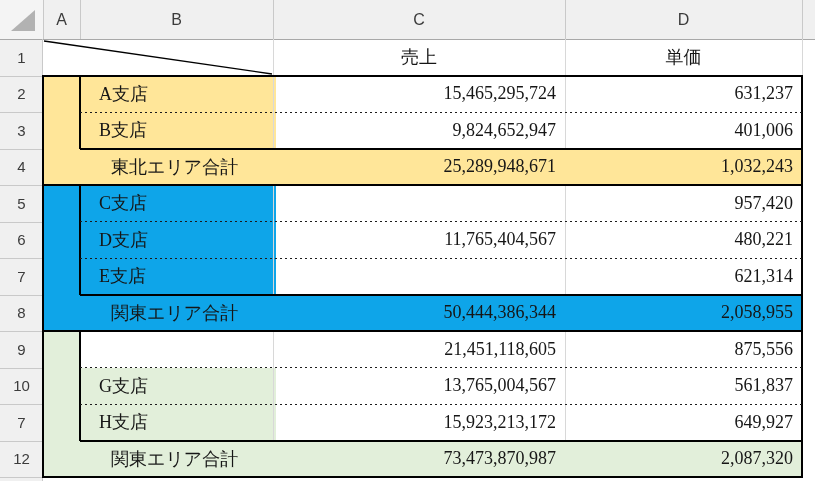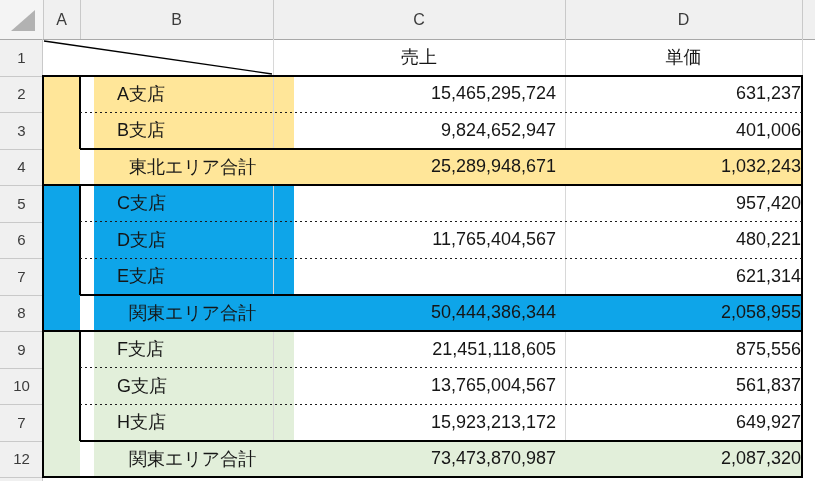--- a/index.html
+++ b/index.html
@@ -14,31 +14,31 @@
   .corner{position:absolute;top:0;left:0;width:43px;height:39px;background:#f4f4f4;}
   .corner svg{position:absolute;left:9px;top:9px;}
   .colhead{position:absolute;top:0;height:39px;display:flex;align-items:center;justify-content:center;
     color:#3c3c3c;font-size:16px;}
   .ch-a{left:43px;width:37px}.ch-b{left:80px;width:193px}.ch-c{left:273px;width:292px}
   .ch-d{left:565px;width:237px}.ch-e{left:802px;width:13px}
   
   .rowhead{position:absolute;left:0;width:43px;height:36.5px;background:#f0f0f0;
     display:flex;align-items:center;justify-content:center;color:#3c3c3c;font-size:15px;}
   
-  .row{position:absolute;left:0;width:815px;height:36.5px;}
+  .row{position:absolute;left:0;width:815px;height:36.5px;font-family:Liberation Serif, serif;}
   .t1{top:39px}.t2{top:75.5px}.t3{top:112px}.t4{top:148.5px}.t5{top:185px}.t6{top:221.5px}
   .t7{top:258px}.t8{top:294.5px}.t9{top:331px}.t10{top:367.5px}.t11{top:404px}.t12{top:440.5px}
   .cell{position:absolute;top:0;height:100%;display:flex;align-items:center;
     color:#161616;font-size:18px;box-sizing:border-box;white-space:nowrap;overflow:hidden;}
   .ca{left:43px;width:37px}
-  .cb{left:94px;width:200px;padding-left:23px}
+  .cb{left:76px;width:200px;padding-left:23px}
   .cb.total{padding-left:35px}
   .cab{left:43px;width:230px}
   .cc{left:273px;width:292px;justify-content:flex-end;padding-right:9px}
-  .cd{left:565px;width:237px;justify-content:flex-end;padding-right:1px}
+  .cd{left:565px;width:237px;justify-content:flex-end;padding-right:9px}
   .cc.hdr,.cd.hdr{justify-content:center;padding-right:0}
   .ce{left:802px;width:13px}
   .bg-y{background:#FFE699}
   .bg-b{background:#0ea5e9}
   .bg-g{background:#E2EFDA}
   
   .gl{position:absolute;background:#c9c9c9;}
   .glc{position:absolute;background:#d8d8d8;}
   .hdrline{position:absolute;background:#a8a8a8;}
   .blk{position:absolute;background:#000;}
@@ -126,21 +126,20 @@
 
   <div class="row t8">
     <div class="cell ca bg-b"></div>
     <div class="cell cb total bg-b">関東エリア合計</div>
     <div class="cell cc bg-b">50,444,386,344</div>
     <div class="cell cd bg-b">2,058,955</div>
   </div>
 
   <div class="row t9">
     <div class="cell ca bg-g"></div>
-    <div class="cell cb bg-g">F支店</div>
     <div class="cell cc">21,451,118,605</div>
     <div class="cell cd">875,556</div>
   </div>
 
   <div class="row t10">
     <div class="cell ca bg-g"></div>
     <div class="cell cb bg-g">G支店</div>
     <div class="cell cc">13,765,004,567</div>
     <div class="cell cd">561,837</div>
   </div>

